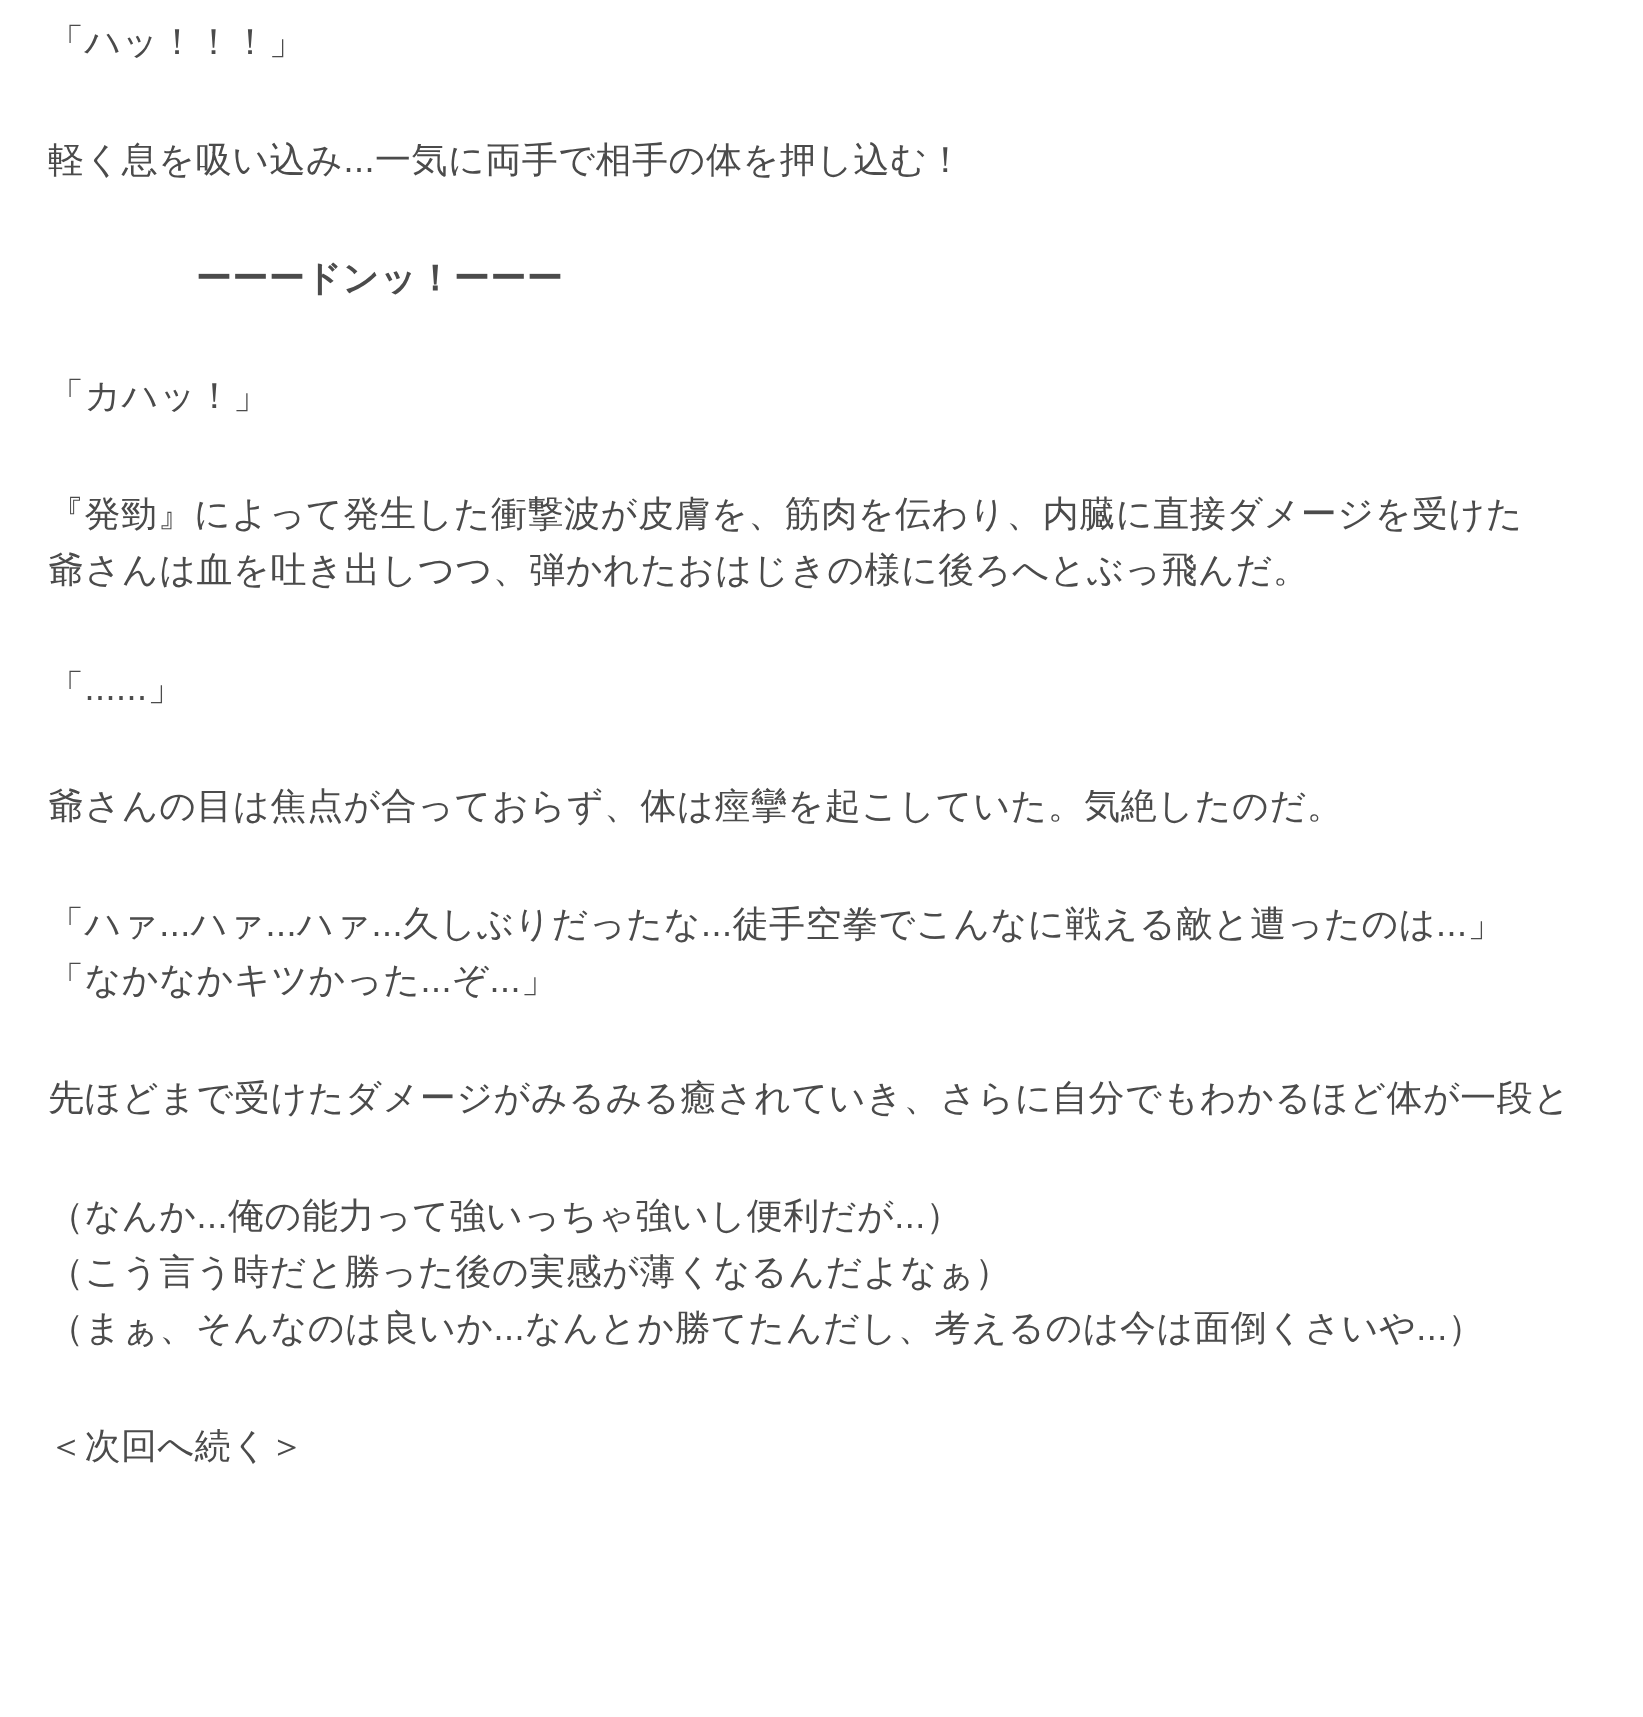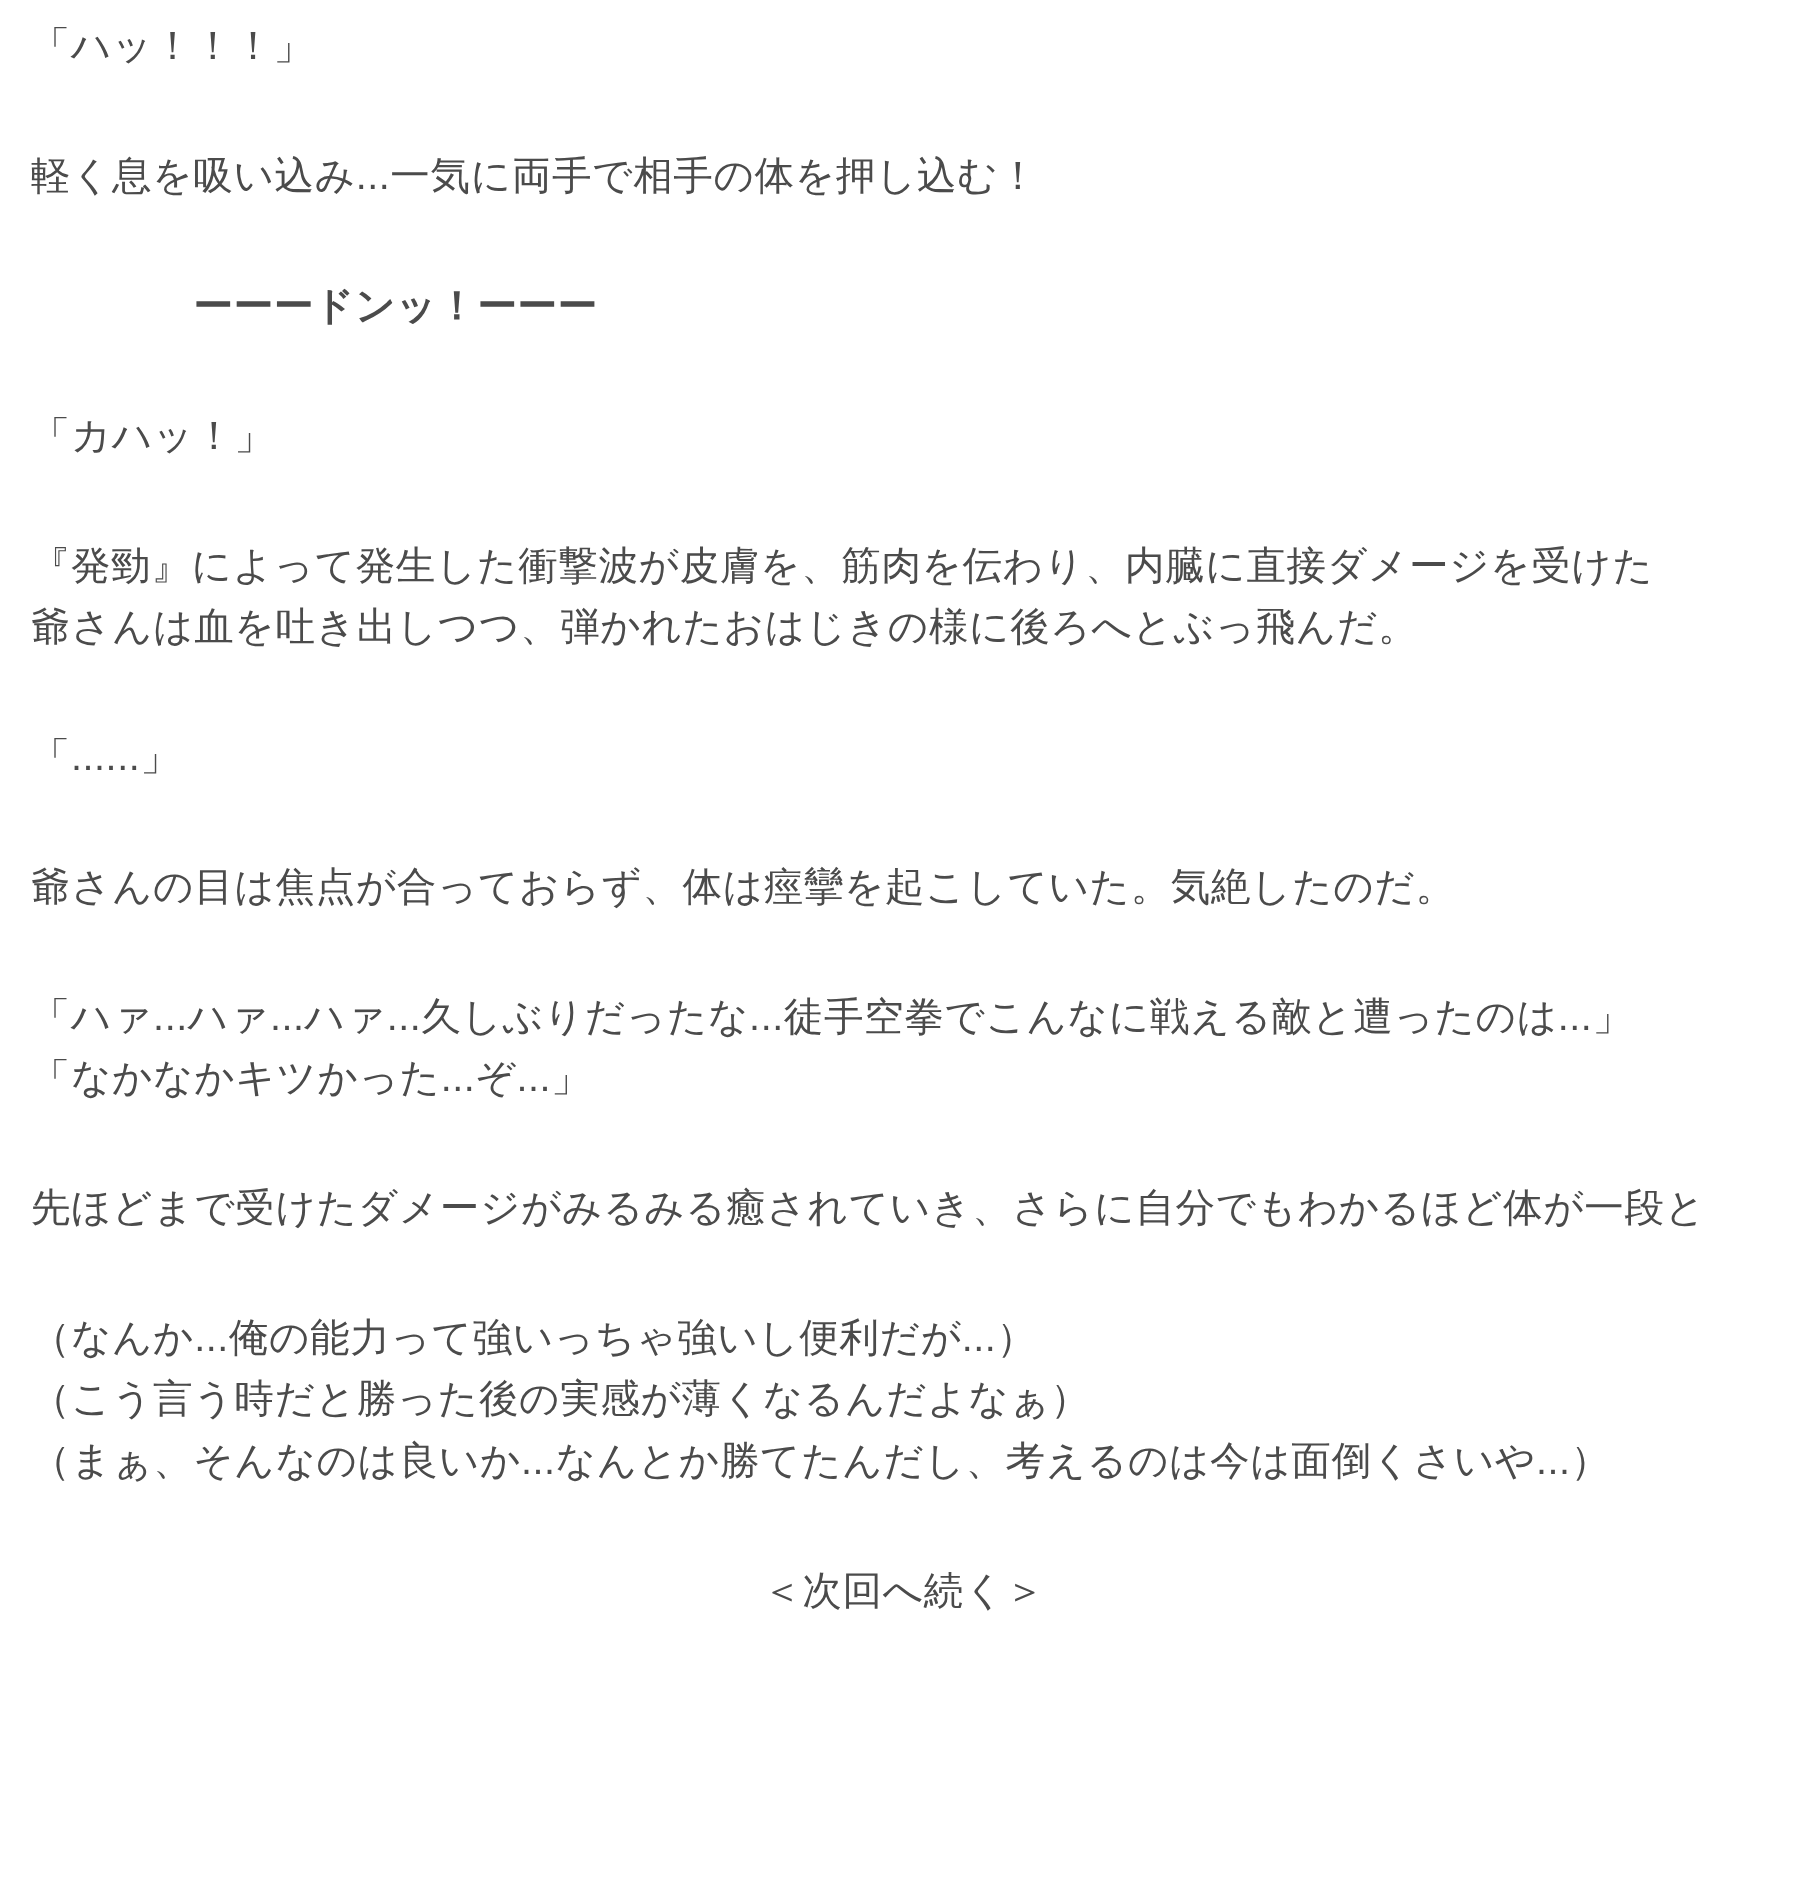--- a/index.html
+++ b/index.html
@@ -23,30 +23,31 @@
     letter-spacing: 0.5px;
   }
   .para {
     margin: 62px 0 0 0;
   }
   .para:first-child {
     margin-top: 0;
   }
   .line {
     white-space: nowrap;
+    margin-left: 20px;
   }
   .indent-sfx {
     padding-left: 148px;   
     font-weight: bold;
   }
   .indent-closing {
     padding-left: 107px;   
   }
   .center {
-    text-align: center;    
+    text-align: left;    
   }
 </style>
 </head>
 <body>
 
 <main class="doc">
 
   <div class="para">
     <div class="line">「ハッ！！！」</div>
   </div>

